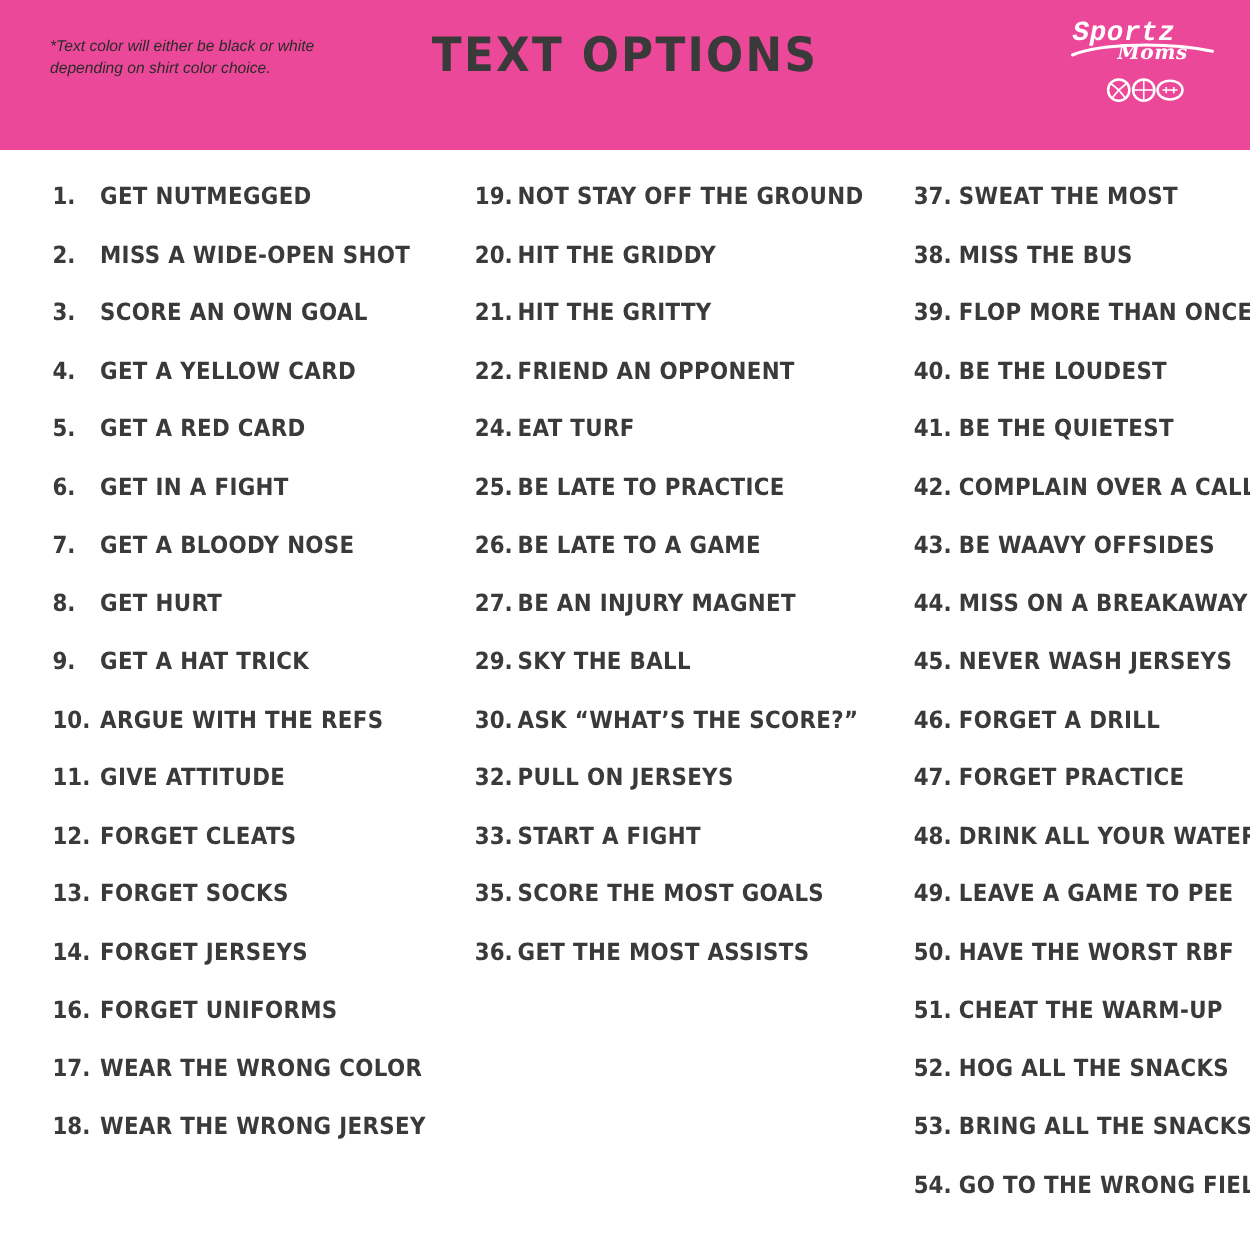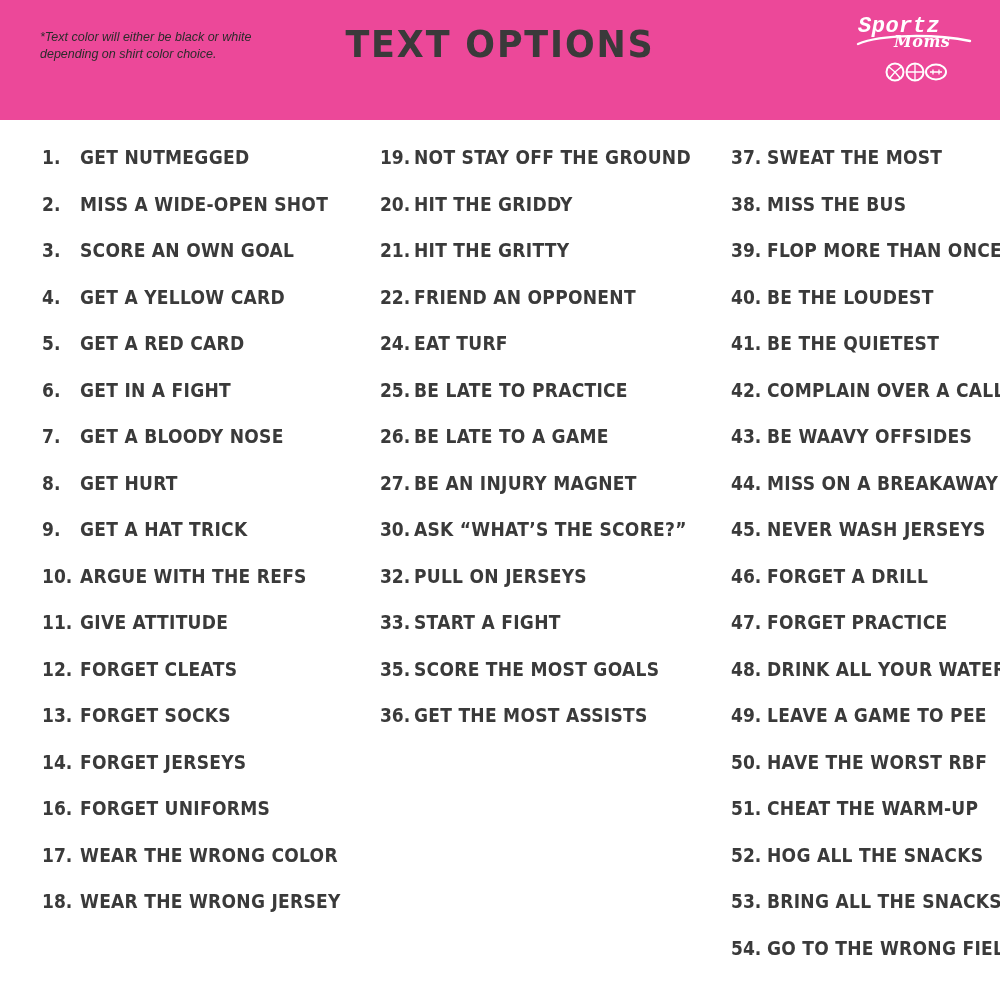--- a/index.html
+++ b/index.html
@@ -269,20 +269,24 @@
         </div>
       <div class="row">
           <span class="num">26.</span>
           <span class="txt">BE LATE TO A GAME</span>
         </div>
       <div class="row">
           <span class="num">27.</span>
           <span class="txt">BE AN INJURY MAGNET</span>
         </div>
       <div class="row">
+          <span class="num">29.</span>
+          <span class="txt">SKY THE BALL</span>
+        </div>
+      <div class="row">
           <span class="num">30.</span>
           <span class="txt">ASK “WHAT’S THE SCORE?”</span>
         </div>
       <div class="row">
           <span class="num">32.</span>
           <span class="txt">PULL ON JERSEYS</span>
         </div>
       <div class="row">
           <span class="num">33.</span>
           <span class="txt">START A FIGHT</span>

